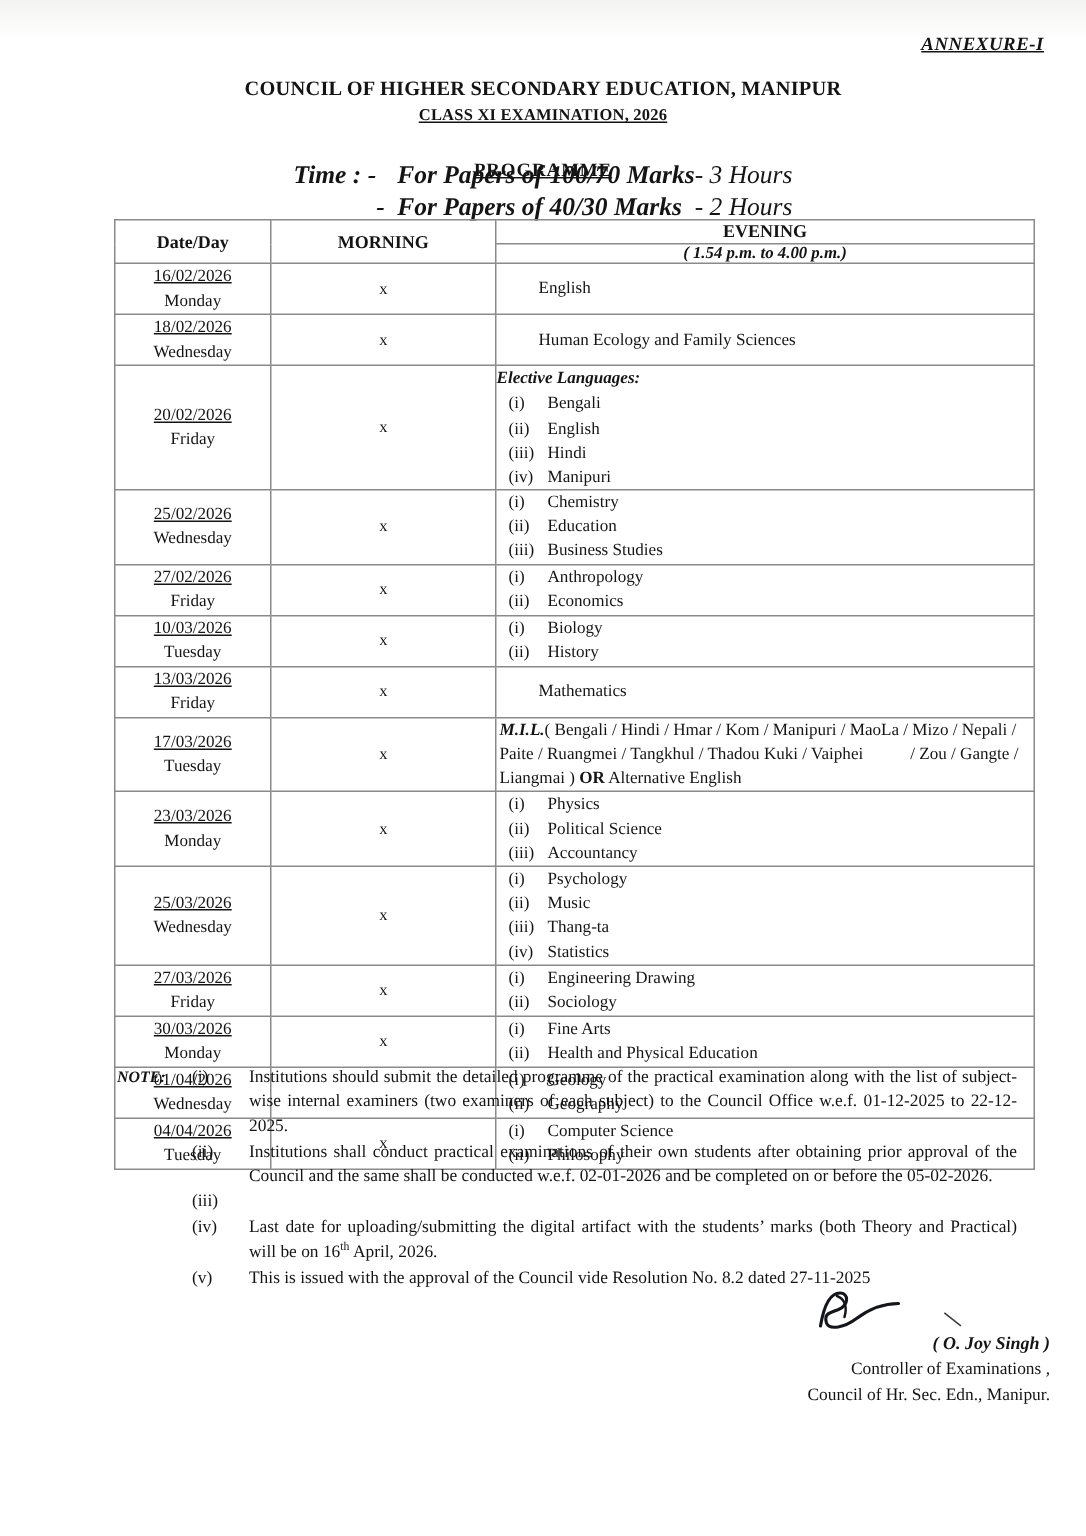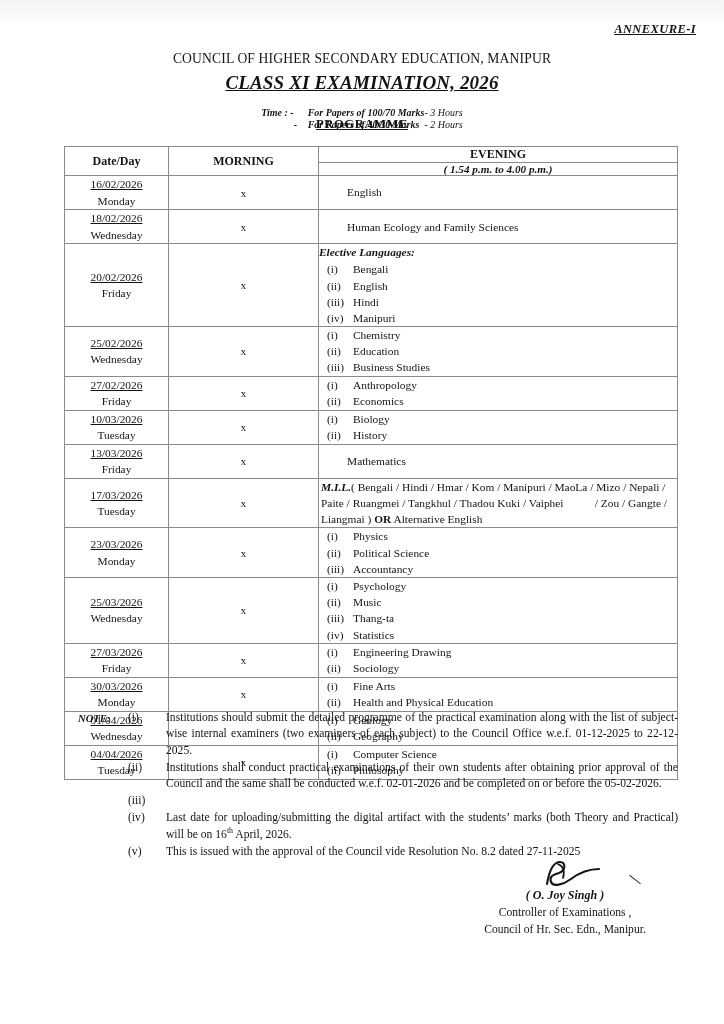--- a/index.html
+++ b/index.html
@@ -36,28 +36,27 @@
   }
   .titles {
     position: absolute;
     top: 50px;
     left: 0;
     width: 100%;
     text-align: center;
   }
   .org-title {
     font-size: 13.6px;
-    font-weight: normal;
+    font-weight: bold;
     letter-spacing: 0.15px;
     line-height: 1.35;
   }
   .class-title {
-    font-size: 19px;
-    font-weight: bold;
-    font-style: italic;
+    font-size: 11px;
+    font-weight: bold;
     text-decoration: underline;
     letter-spacing: 0.15px;
     margin-top: 2px;
     line-height: 1.4;
   }
   .programme-title {
     font-size: 12.6px;
     font-weight: bold;
     text-decoration: underline;
     letter-spacing: 0.6px;
@@ -67,38 +66,38 @@
   .time-block {
     position: absolute;
     top: 107px;
     left: 0;
     width: 100%;
     display: flex;
     justify-content: center;
   }
   .time-table {
     border-collapse: collapse;
-    font-size: 10px;
+    font-size: 17px;
     font-style: italic;
     font-weight: bold;
   }
   .time-table td {
     padding: 0 0 1px 0;
     white-space: nowrap;
     vertical-align: top;
   }
   .tt-label { padding-right: 6px; }
   .tt-dash  { padding-right: 9px; text-align: left; width: 14px; }
   .tt-desc  { padding-right: 12px; }
   .tt-hours { font-weight: normal; }
   
   .prog-table {
     position: absolute;
     top: 146px;
-    left: 64px;
+    left: 76px;
     width: 613px;
     border-collapse: collapse;
     table-layout: fixed;
     font-size: 11.4px;
   }
   .prog-table td, .prog-table th {
     border: 1px solid #8a8a8a;
     vertical-align: middle;
     padding: 0;
   }
@@ -199,21 +198,21 @@
     text-justify: inter-word;
   }
   .note-body .u { text-decoration: underline; }
   sup { font-size: 0.68em; vertical-align: super; line-height: 0; }
   
   .signature {
     position: absolute;
     top: 886px;
     left: 430px;
     width: 270px;
-    text-align: center;
+    text-align: right;
     font-size: 11.6px;
     line-height: 1.5;
   }
   .sig-graphic {
     position: absolute;
     top: -28px;
     left: 50%;
     transform: translateX(-28px);
     width: 80px;
     height: 34px;

